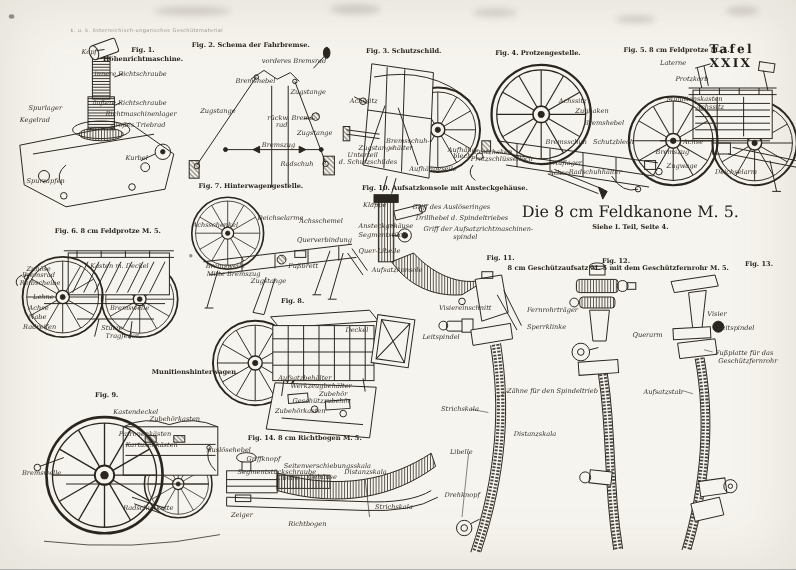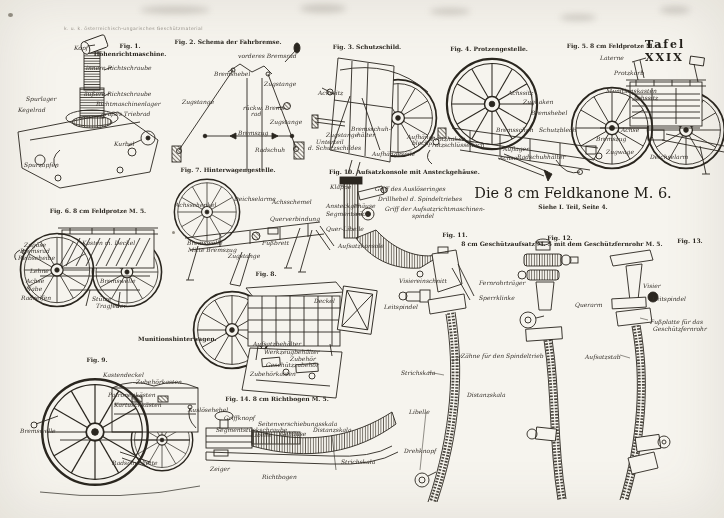--- a/index.html
+++ b/index.html
@@ -308,21 +308,21 @@
         <path d="M332,436 L336,470" stroke-width="0.6"></path>
         <rect x="214" y="450" width="14" height="6"></rect>
       </g>
 
     </g>
   </svg>
 
   <div class="txt-layer">
     <div class="imprint">k. u. k. österreichisch-ungarisches Geschützmaterial</div>
     <div class="plate-label">Tafel XXIX</div>
-    <div class="main-title">Die 8 cm Feldkanone M. 6.</div>
+    <div class="main-title">Die 8 cm Feldkanone M. 5.</div>
     <div class="subtitle">Siehe I. Teil, Seite 4.</div>
     <div class="group-caption">8 cm Geschützaufsatz M. 5 mit dem Geschützfernrohr M. 5.</div>
     <div class="section-label">Munitionshinterwagen.</div>
     <div id="labels">
         <div class="fig-cap" style="left: 130px; top: 42px;">
           <div>Fig. 1.</div>
           <div>Höhenrichtmaschine.</div>
         </div>
         <span class="part-label" style="left: 74px; top: 45px;">Kopf</span>
         <span class="part-label" style="left: 86px; top: 65px;">innere Richtschraube</span>

